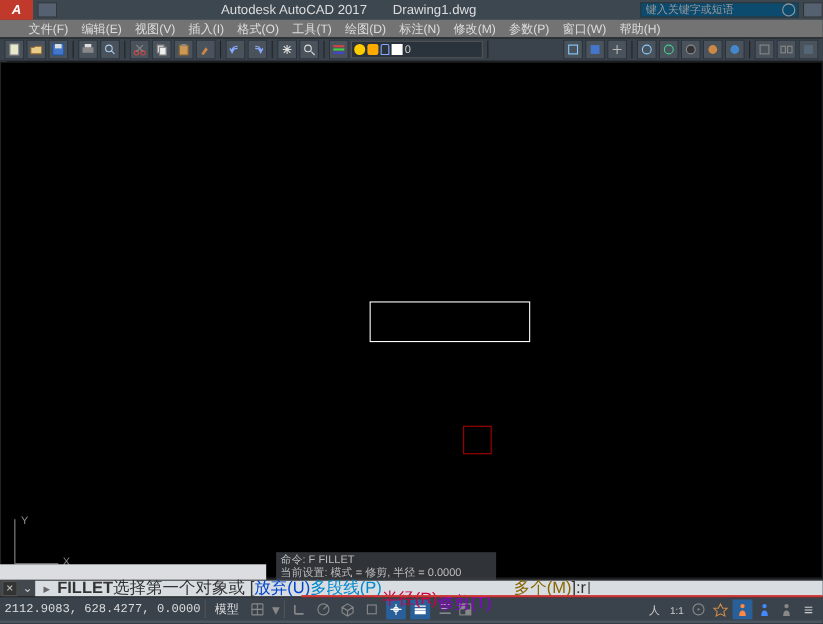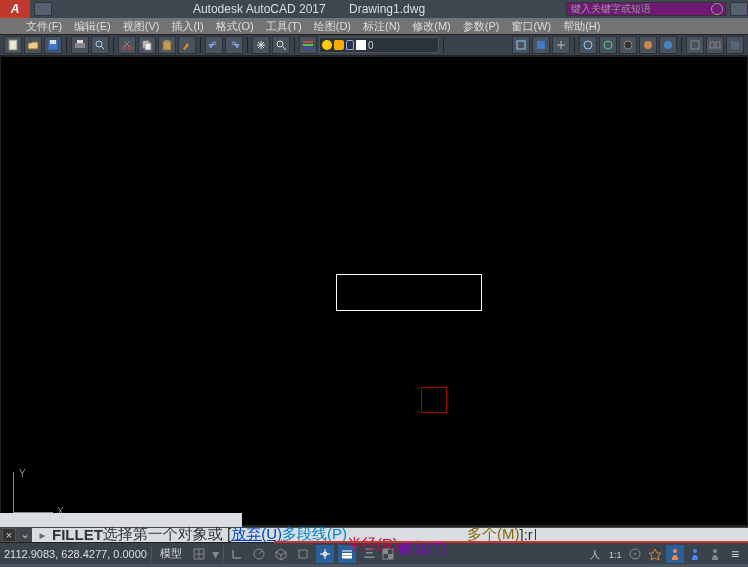--- a/index.html
+++ b/index.html
@@ -5,21 +5,21 @@
 * { margin: 0; padding: 0; box-sizing: border-box; font-family: "Microsoft YaHei", SimSun, Arial, sans-serif; }
 body { background: #4a5560; width: 748px; height: 567px; overflow: hidden; font-size: 11px; color: #ccc; }
 
 
 .titlebar { height: 18px; background: #3d4750; display: flex; align-items: center; }
 .app-logo { width: 30px; height: 18px; background: #c0392b; color: white; display: flex; align-items: center; justify-content: center; font-weight: bold; font-size: 12px; font-style: italic; }
 .qat { display: flex; gap: 2px; margin-left: 4px; }
 .qat-btn { width: 18px; height: 14px; background: #556070; border: 1px solid #333; }
 .title-center { flex: 1; text-align: center; color: #ddd; font-size: 12px; }
 .title-filename { margin-left: 20px; text-align: right; }
-.search-box { width: 160px; height: 14px; background: #701a75; border: 1px solid #333; margin-right: 4px; display: flex; align-items: center; padding-left: 4px; }
+.search-box { width: 144px; height: 14px; background: #0c4a6e; border: 1px solid #333; margin-right: 4px; display: flex; align-items: center; padding-left: 4px; }
 .search-icon { width: 12px; height: 12px; border: 1px solid #999; border-radius: 50%; margin-left: auto; margin-right: 2px; position: relative; }
 .win-btn { width: 18px; height: 14px; background: #556070; border: 1px solid #333; }
 
 
 .menubar { height: 16px; background: #737373; display: flex; align-items: center; padding-left: 26px; gap: 12px; }
 .menu-item { color: #ddd; font-size: 11px; cursor: pointer; }
 
 
 .toolbar { height: 22px; background: #3a434c; display: flex; align-items: center; padding: 0 4px; gap: 2px; border-top: 1px solid #222; border-bottom: 1px solid #222; }
 .tool-btn { width: 18px; height: 18px; background: #4a535c; border: 1px solid #2a333c; display: flex; align-items: center; justify-content: center; }
@@ -41,31 +41,31 @@
 .ucs-xlabel { position: absolute; left: 44px; top: 34px; color: #888; font-size: 10px; }
 .cmd-history { position: absolute; left: 250px; top: 445px; width: 200px; background: rgba(60,65,70,0.8); padding: 2px 4px; font-size: 10px; color: #bbb; line-height: 12px; font-family: SimSun, monospace; }
 
 
 .cmdline { height: 16px; background: #42484e; display: flex; align-items: center; font-size: 11px; border-top: 1px solid #222; }
 .cmd-close { width: 14px; height: 14px; background: #333; color: #ccc; display: flex; align-items: center; justify-content: center; margin: 0 2px; border: 1px solid #555; }
 .cmd-chevron { width: 14px; height: 14px; color: #ccc; display: flex; align-items: center; justify-content: center; }
 .cmd-input-area { flex: 1; background: #d8dde2; color: #333; height: 14px; display: flex; align-items: center; padding-left: 20px; font-family: SimSun, monospace; font-size: 15px; position: relative; }
 .cmd-input-area::before { content: "▸"; position: absolute; left: 6px; color: #666; }
 .cmd-strong { font-weight: bold; }
-.cmd-opt-u { color: #0044cc; text-decoration: underline; }
+.cmd-opt-u { color: #0044cc; }
 .cmd-opt-p { color: #0088cc; }
 .cmd-opt-r { color: #cc0044; margin-top: 20px; }
 .cmd-opt-t { color: #8800cc; margin-top: 28px; }
 .cmd-opt-m { color: #886600; margin-left: 20px; }
 .cmd-caret { border-left: 1px solid #333; height: 11px; margin-left: 2px; }
 .cmd-underline { position: absolute; left: 242px; right: 0; bottom: -1px; height: 2px; background: #cc3333; }
 
 
 .statusbar { height: 22px; background: #3a434c; display: flex; align-items: center; padding: 0 4px; gap: 4px; font-size: 11px; border-top: 1px solid #222; }
-.coords { color: #ddd; font-family: Liberation Sans, sans-serif; }
+.coords { color: #ddd; font-family: Liberation Mono, monospace; }
 .status-sep { width: 1px; height: 16px; background: #555; }
 .status-label { color: #ddd; padding: 0 4px; font-family: Liberation Serif, serif; }
 .status-btn { width: 18px; height: 18px; display: flex; align-items: center; justify-content: center; border: 1px solid transparent; }
 .status-btn.active { background: #2a6099; }
 .status-btn svg { display: block; }
 .status-right { margin-left: auto; display: flex; gap: 2px; align-items: center; }
 .person-icon { width: 14px; height: 14px; }
 
 
 .scroll-stub { position: absolute; left: 0; width: 242px; height: 14px; background: #dcdde0; bottom: 40px; }
@@ -266,20 +266,24 @@
 <div class="left-gutter"></div>
 
 <div class="drawing-area">
   <div class="rect-white"></div>
   <div class="rect-red"></div>
   <div class="ucs">
     <div class="ucs-y"></div>
     <div class="ucs-x"></div>
     <span class="ucs-ylabel">Y</span>
     <span class="ucs-xlabel">X</span>
+  </div>
+  <div class="cmd-history">
+    <div>命令: F  FILLET</div>
+    <div>当前设置: 模式 = 修剪, 半径 = 0.0000</div>
   </div>
 </div>
 
 <div class="scroll-stub"></div>
 
 <div class="cmdline">
   <div class="cmd-close">×</div>
   <div class="cmd-chevron">⌄</div>
   <div class="cmd-input-area">
     <span class="cmd-strong">FILLET</span>

